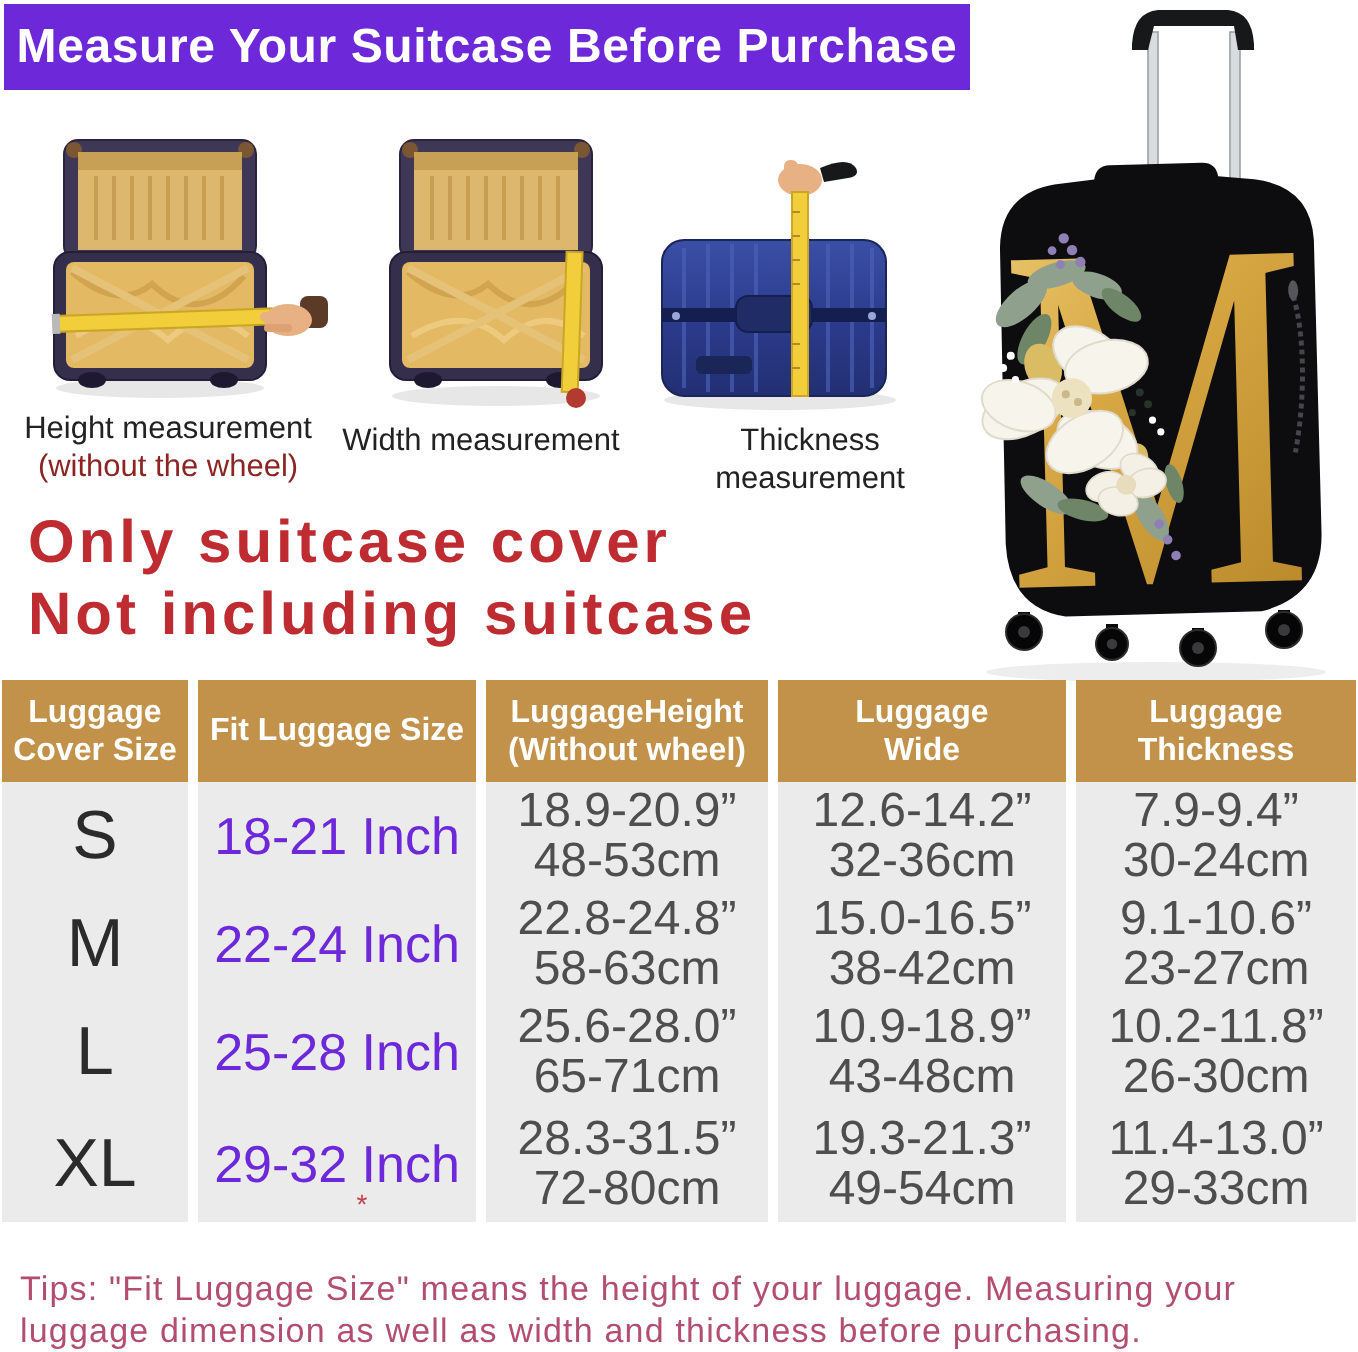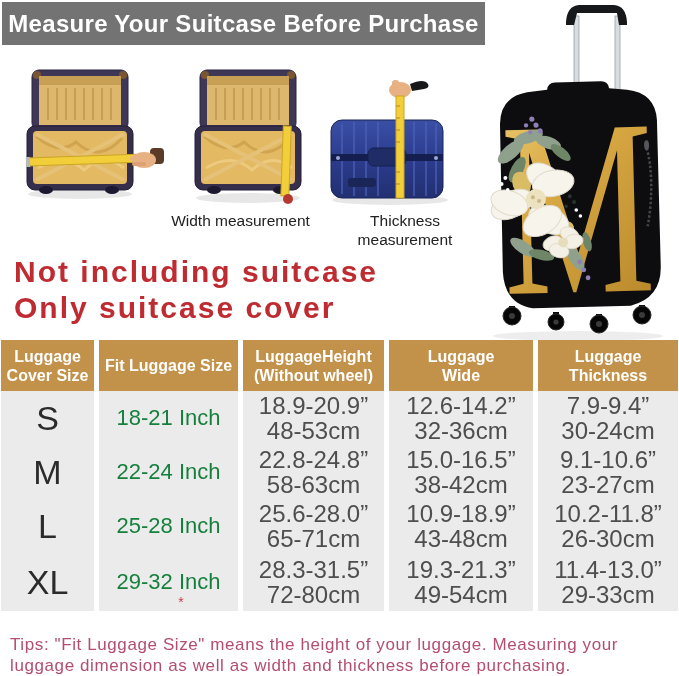--- a/index.html
+++ b/index.html
@@ -1,38 +1,38 @@
 <!DOCTYPE html>
 <html><head>
 <meta charset="utf-8">
 <style>
   html,body{margin:0;padding:0;background:#fff;}
   #stage{position:relative;width:679px;height:676px;background:#fff;overflow:hidden;
          font-family:"Liberation Sans",sans-serif;}
   
-  .banner{position:absolute;left:2px;top:2px;width:483px;height:43px;background:#737373;
+  .banner{position:absolute;left:2px;top:2px;width:483px;height:43px;background:#6d28d9;
           display:flex;align-items:center;justify-content:center;}
   .banner span{color:#fff;font-size:24px;font-weight:700;white-space:nowrap;letter-spacing:.3px;}
   
   .guide-svg{position:absolute;}
   .guide-label{position:absolute;text-align:center;font-size:15.5px;color:#222;line-height:19px;}
   .guide-label .sub{color:#8C2424;}
   
   .note{position:absolute;left:14px;top:254px;color:#BE2B31;font-size:30px;font-weight:700;
         line-height:36px;letter-spacing:2px;white-space:nowrap;}
   
   .size-table{position:absolute;left:1px;top:340px;width:677px;display:grid;
               grid-template-columns:93px 139px 141px 144px 140px;
               grid-template-rows:51px 54px 54px 54px 58px;gap:0 5px;}
   .th{background:#C2924A;color:#fff;font-weight:700;font-size:16px;line-height:19px;
       display:flex;flex-direction:column;align-items:center;justify-content:center;text-align:center;}
   .td{background:#EBEBEB;display:flex;flex-direction:column;align-items:center;justify-content:center;
       text-align:center;position:relative;}
   .td .big{font-size:34px;color:#2b2b2b;}
-  .td .fit{font-size:22px;color:#15803d;}
+  .td .fit{font-size:26px;color:#6d28d9;}
   .td .in,.td .cm{font-size:24px;color:#4e4e4e;line-height:25px;}
   .td .asterisk{position:absolute;bottom:1px;left:57%;color:#C4424D;font-size:14px;}
   
   .tips{position:absolute;left:10px;top:634px;width:665px;color:#B44E70;font-size:17px;
         line-height:21px;letter-spacing:.6px;}
 </style>
 </head>
 <body>
 
 <div id="stage">
@@ -142,20 +142,24 @@
         <line x1="68" y1="28" x2="72" y2="28"></line>
           <line x1="68" y1="40" x2="72" y2="40"></line>
         <line x1="68" y1="52" x2="72" y2="52"></line>
           <line x1="68" y1="64" x2="72" y2="64"></line>
         <line x1="68" y1="94" x2="72" y2="94"></line>
           <line x1="68" y1="106" x2="72" y2="106"></line>
       </g>
     </g>
   </svg>
 
+  <div class="guide-label" style="left:8px;top:205px;width:152px">
+    <div>Height measurement</div>
+    <div class="sub">(without the wheel)</div>
+  </div>
   <div class="guide-label" style="left:168px;top:211px;width:145px">
     <div>Width measurement</div>
   </div>
   <div class="guide-label" style="left:326px;top:211px;width:158px">
     <div>Thickness measurement</div>
   </div>
 
   <svg class="guide-svg" style="left:478px;top:0" width="201" height="345" viewBox="0 0 201 345">
     <defs>
       <linearGradient id="gold" x1="0" y1="0" x2=".6" y2="1">
@@ -268,22 +272,22 @@
         </g>
       <g transform="translate(164 315)">
           <rect x="-3" y="-10" width="6" height="10" fill="#0a0a0b"></rect>
           <circle r="9" fill="#060607" stroke="#2c2c2e"></circle>
           <circle r="3" fill="#3a3a3c"></circle>
         </g>
     </g>
   </svg>
 
   <div class="note">
+    <div>Only suitcase cover</div>
     <div>Not including suitcase</div>
-    <div>Only suitcase cover</div>
   </div>
 
   <div class="size-table">
     <div class="th">
       <div>Luggage</div>
         <div>Cover Size</div>
     </div>
     <div class="th">
       <div>Fit Luggage Size</div>
         <div></div>

